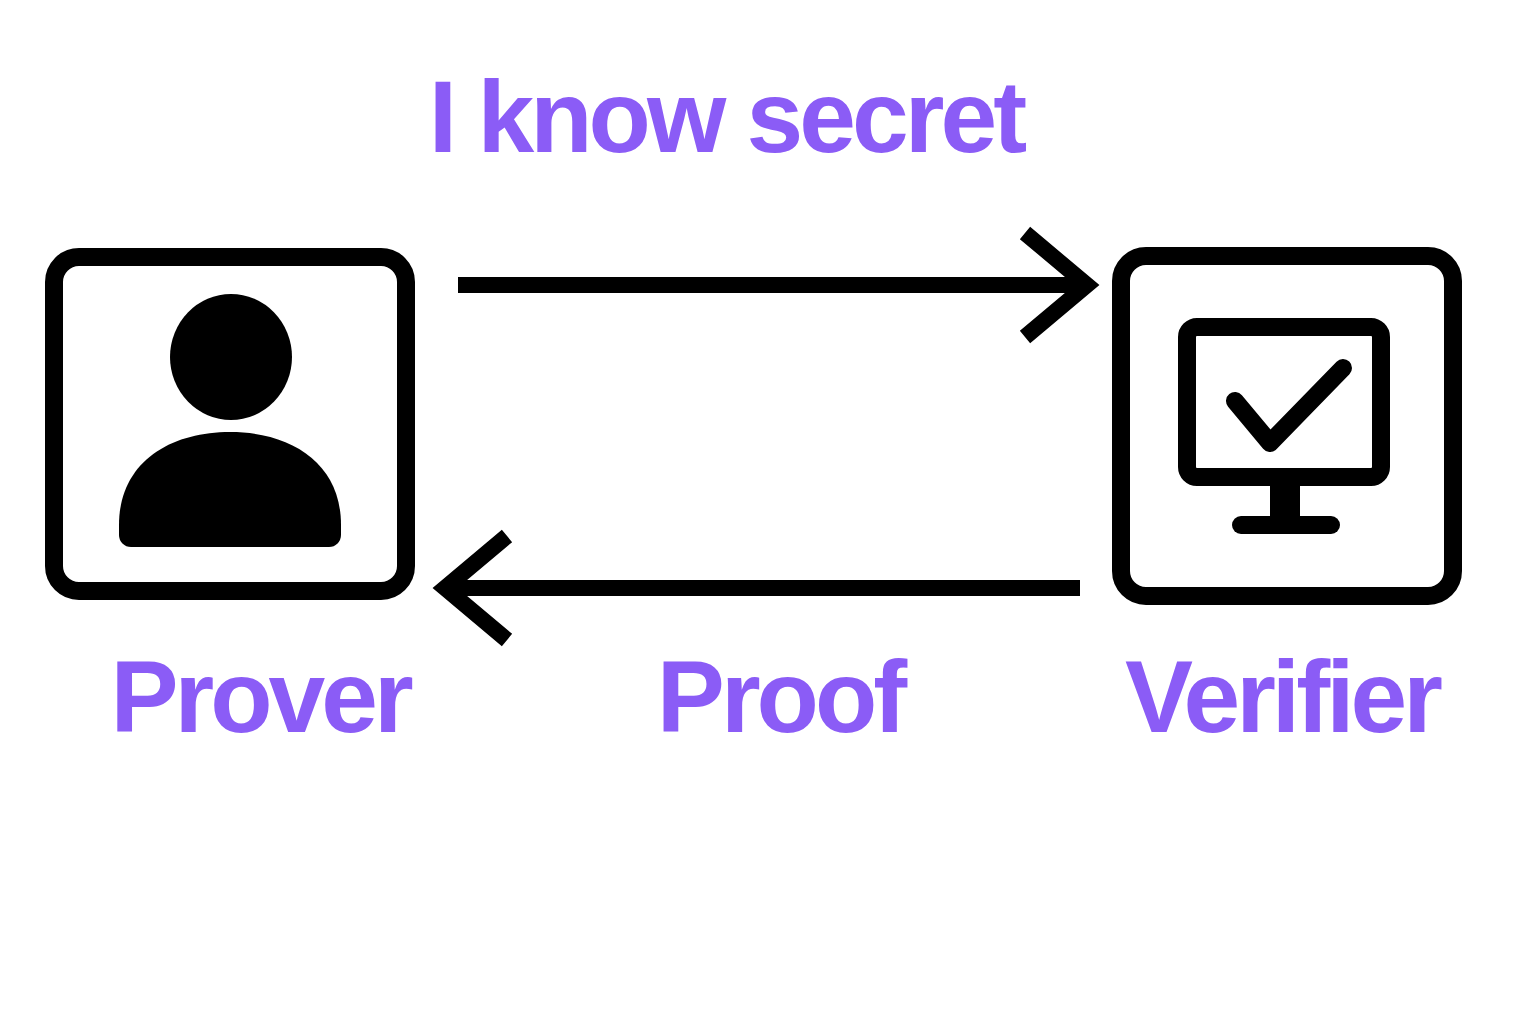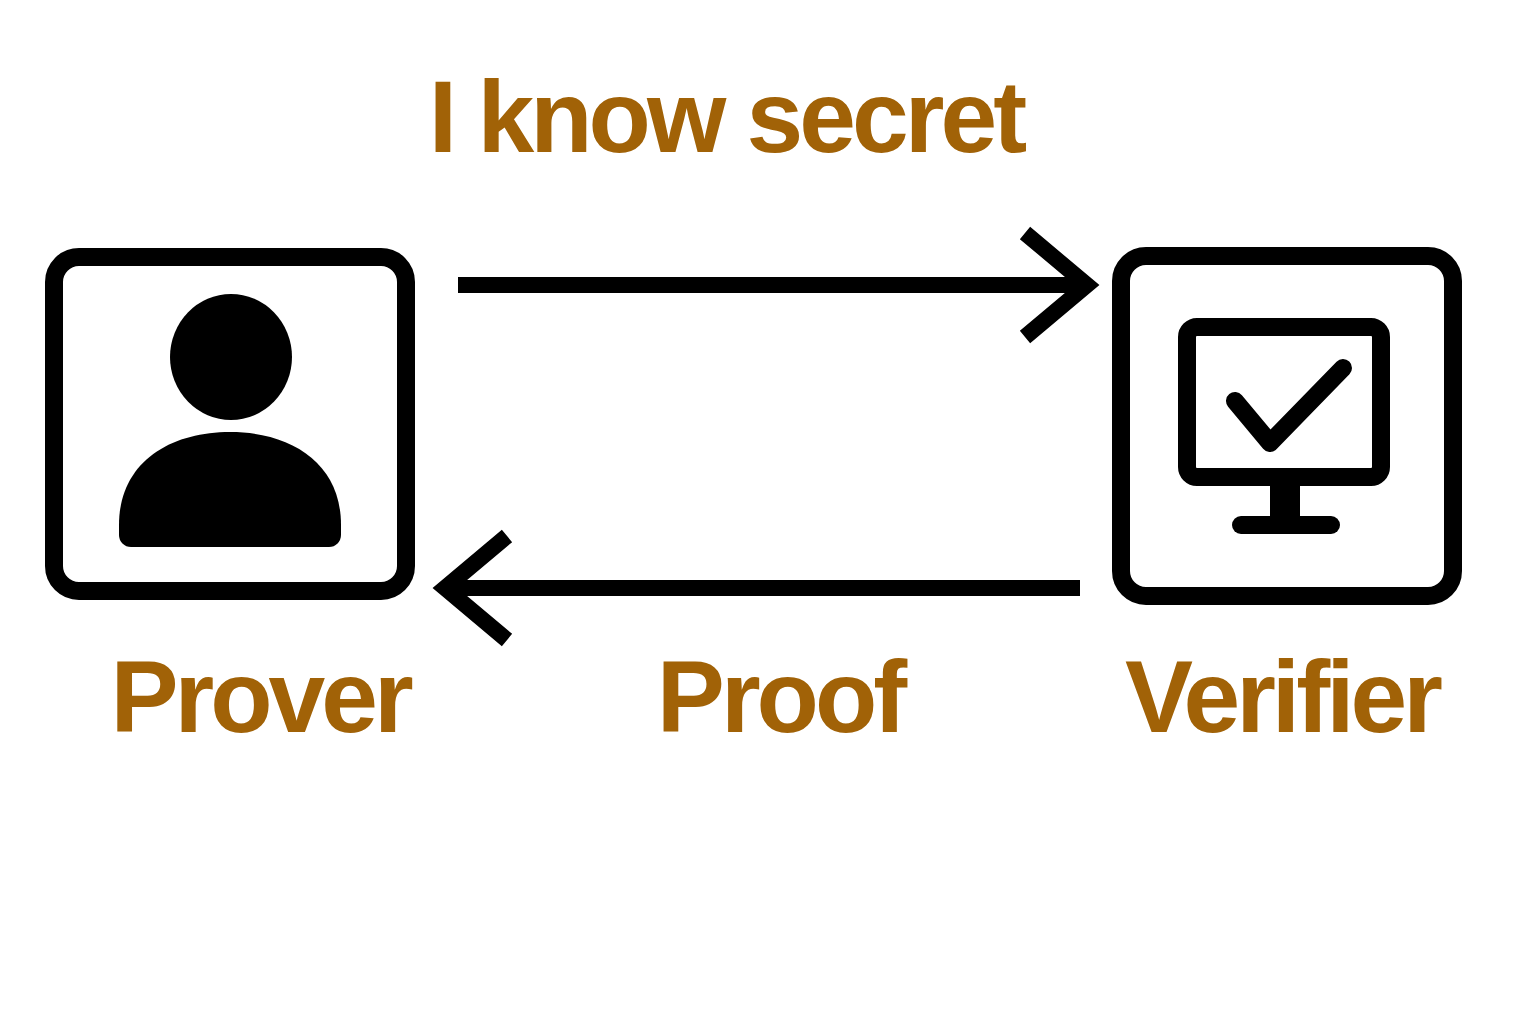--- a/index.html
+++ b/index.html
@@ -14,21 +14,21 @@
     background: #ffffff;
     overflow: hidden;
     font-family: "Liberation Sans", "DejaVu Sans", sans-serif;
   }
   .diagram-label {
     position: absolute;
     font-size: 102px;
     font-weight: 700;
     line-height: 1;
     letter-spacing: -4px;
-    color: #a16207;
+    color: #8b5cf6;
     white-space: nowrap;
     transform: translateX(-50%);
     text-align: center;
   }
   .title-label    { left: 726px;  top: 66px;  }
   .prover-label   { left: 236px;  top: 646px; margin-left: 24px; }
   .proof-label    { left: 780px;  top: 646px; }
   .verifier-label { left: 1282px; top: 646px; }
 
   .node-box {

